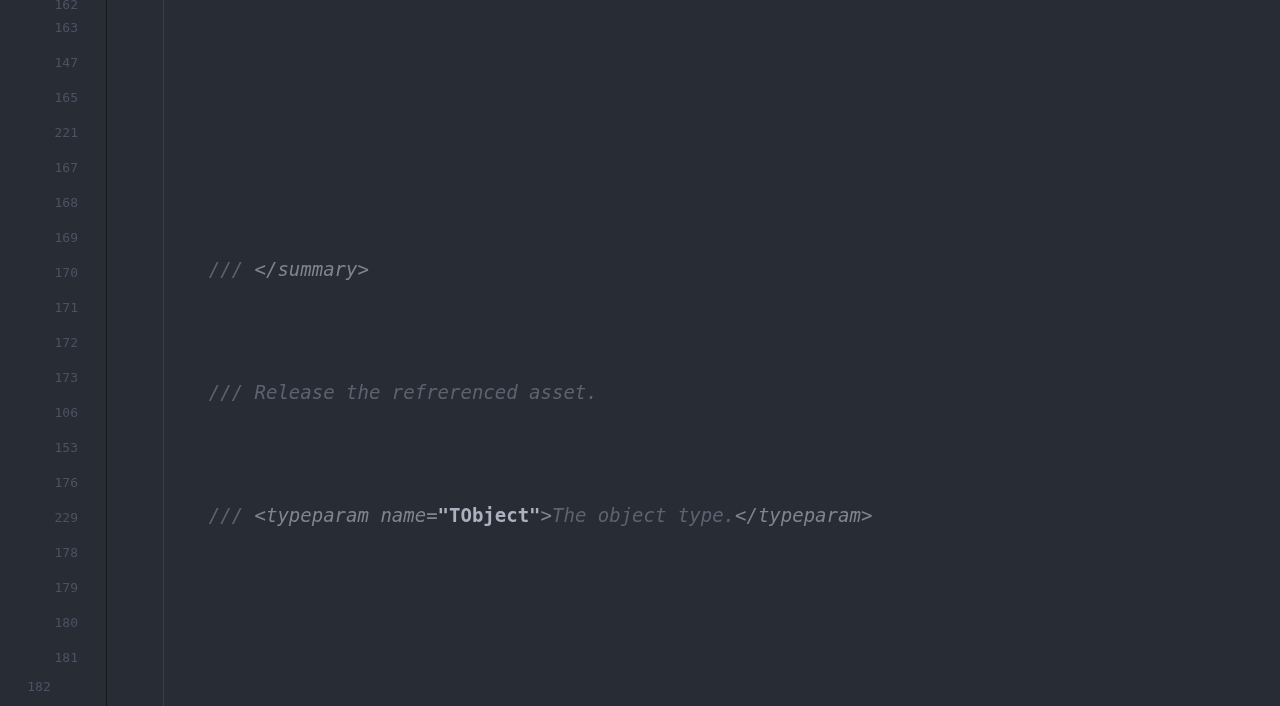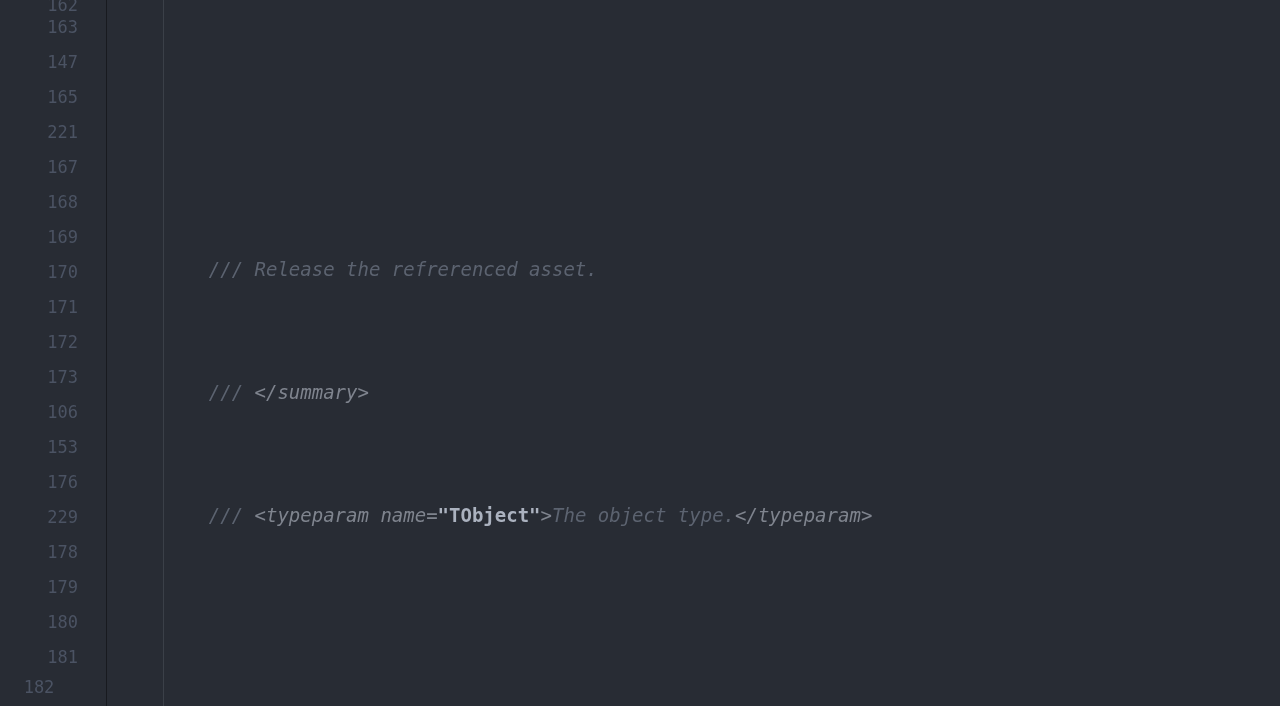--- a/index.html
+++ b/index.html
@@ -21,21 +21,21 @@
     background: #282c34;
     color: #4b5363;
     text-align: right;
     padding-right: 18px;
     user-select: none;
     border-right: 0;
   }
   .gutter .ln {
     height: 35px;
     line-height: 35px;
-    font-size: 17px;
+    font-size: 13px;
   }
   .fold-strip {
     width: 10px;
     flex: 0 0 10px;
     background: #282c34;
   }
   .divider {
     width: 1px;
     flex: 0 0 1px;
     background: #181a1f;
@@ -99,24 +99,24 @@
   <div class="divider"></div>
   <div class="code">
     <div class="ig"></div>
 
     
     <div class="line" style="height:10px;line-height:10px;"></div>
 
     
 
     
-    <div class="line">    <span class="cm"><span>///</span> <span>Release the refrerenced asset.</span></span></div>
+    <div class="line">    <span class="cm"><span>///</span> <span class="doctag">&lt;/summary&gt;</span></span></div>
 
     
-    <div class="line">    <span class="cm"><span>///</span> <span class="doctag">&lt;/summary&gt;</span></span></div>
+    <div class="line">    <span class="cm"><span>///</span> <span>Release the refrerenced asset.</span></span></div>
 
     
     <div class="line">    <span class="cm"><span>///</span> <span class="doctag"><span>&lt;typeparam </span><span>name</span><span>=</span><span class="docstr" style="font-style:normal;font-weight:bold;">"TObject"</span><span>&gt;</span></span><span>The object type.</span><span class="doctag">&lt;/typeparam&gt;</span></span></div>
 
     
     <div class="line">    </div>
 
     
     
 

